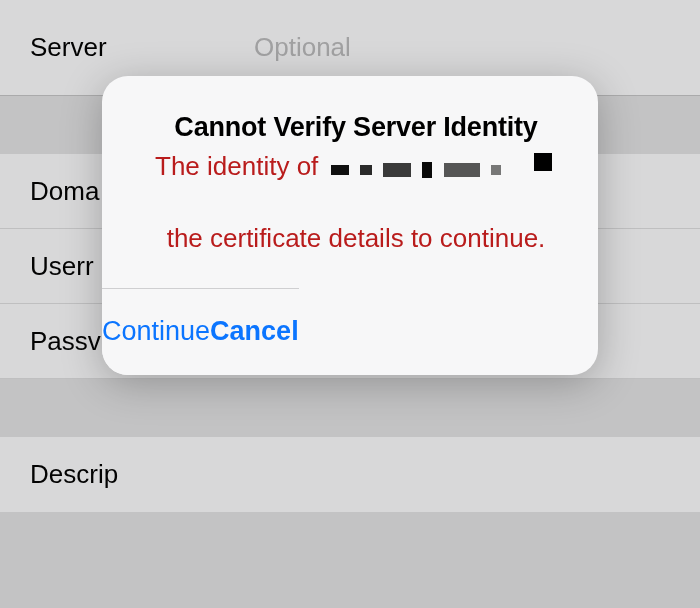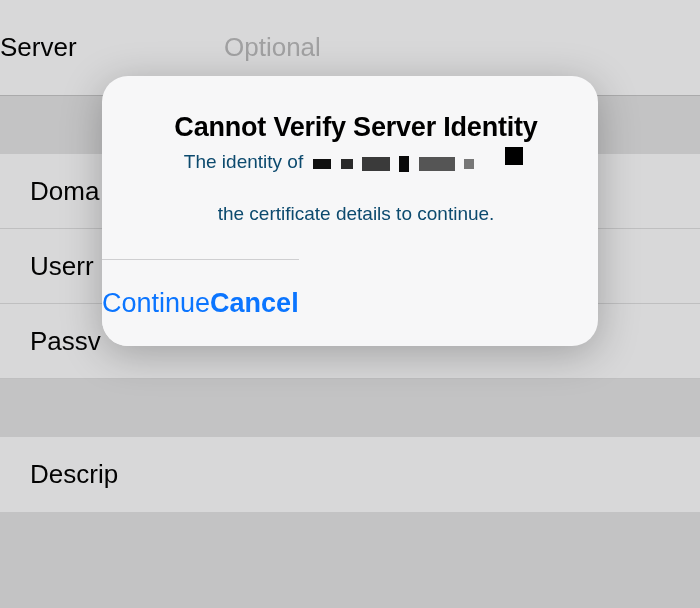--- a/index.html
+++ b/index.html
@@ -38,20 +38,21 @@
       margin-left: 44px;
     }
     .bg-gap {
       height: 58px;
       background: #c3c3c4;
     }
     .bg-top-row {
       height: 96px;
       display: flex;
       align-items: center;
+      padding-left: 30px;
       font-size: 26px;
       background: #d8d8d9;
       border-bottom: 1px solid #aaaaab;
     }
 
     .dim-overlay {
       position: absolute;
       inset: 0;
       background: rgba(0,0,0,0.0);
     }
@@ -71,23 +72,23 @@
       text-align: center;
     }
     .alert-title {
       font-size: 27px;
       font-weight: 700;
       color: #000;
       letter-spacing: -0.2px;
       margin-bottom: 6px;
     }
     .alert-message {
-      font-size: 19px;
+      font-size: 26px;
       line-height: 1.35;
-      color: #0c4a6e;
+      color: #b91c1c;
       font-weight: 400;
     }
     .redacted-wrap {
       display: inline-block;
       vertical-align: middle;
       margin: 0 3px;
     }
     .red-block {
       display: inline-block;
       height: 14px;

